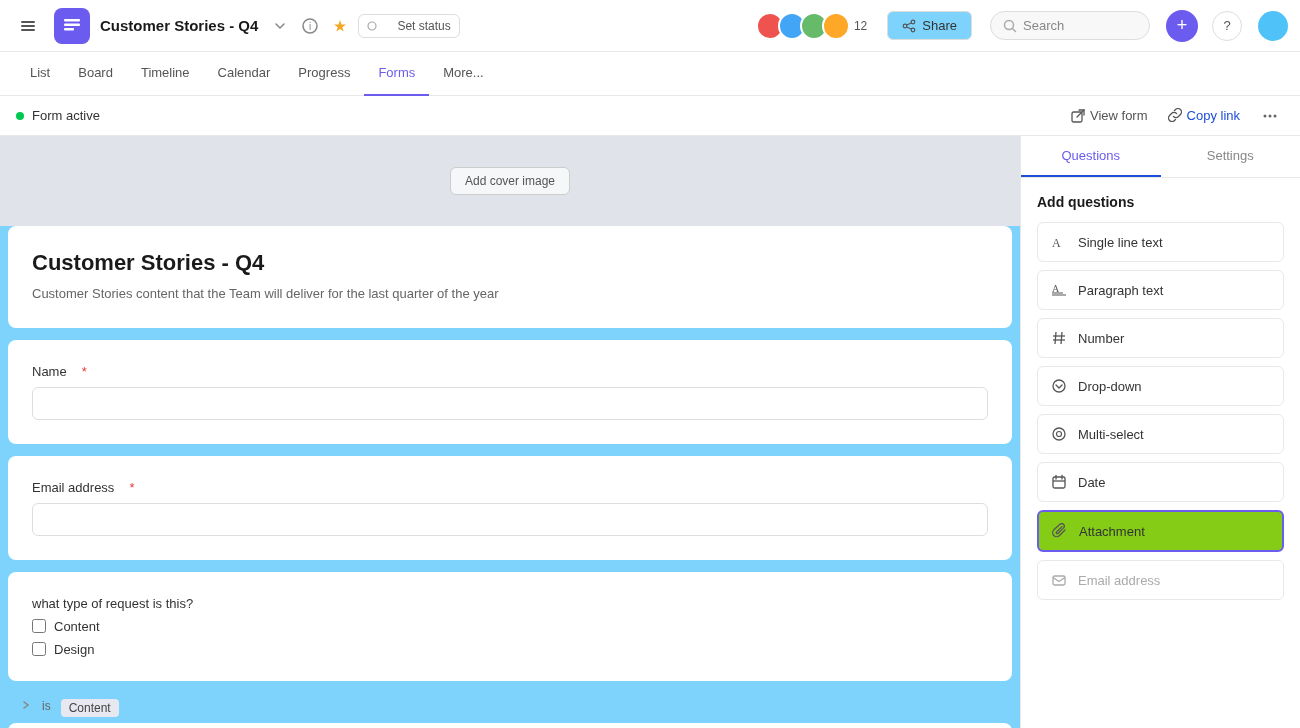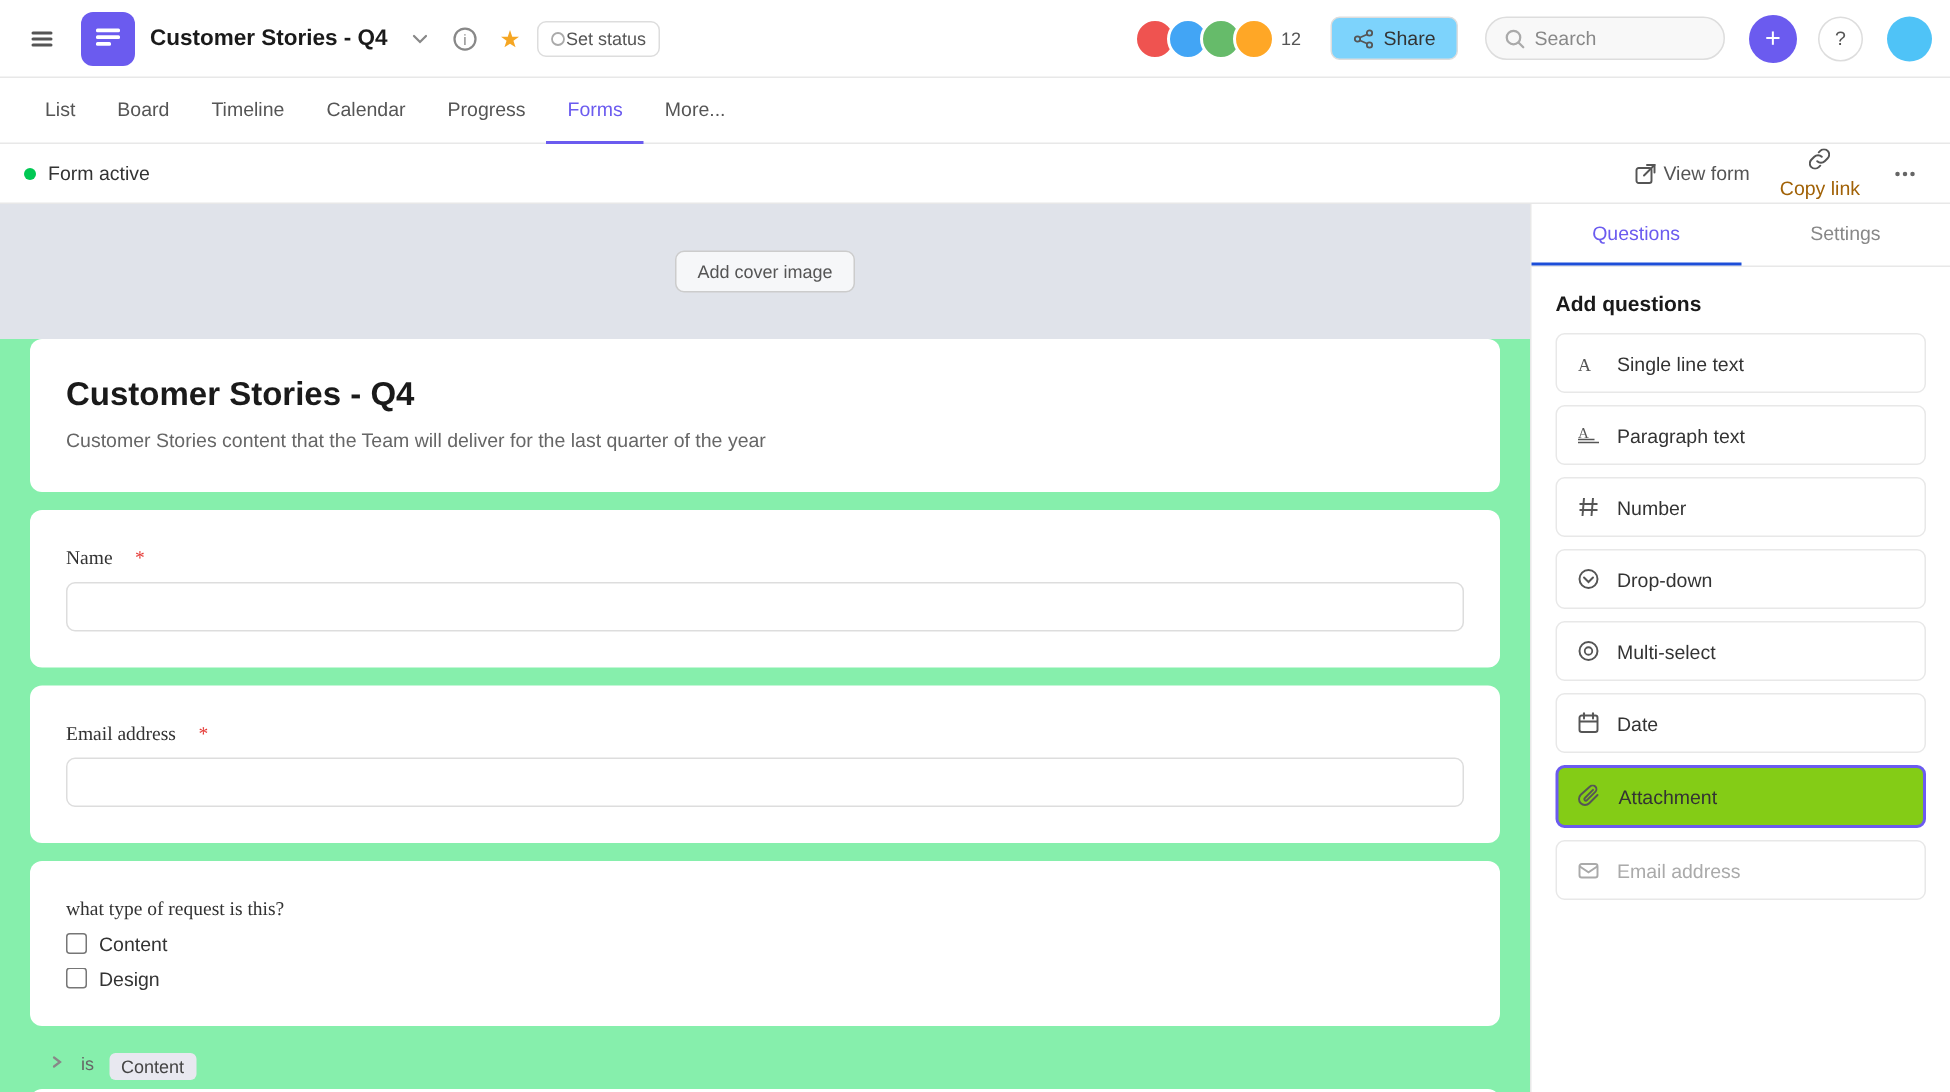--- a/index.html
+++ b/index.html
@@ -10,21 +10,21 @@
       display: flex; align-items: center; height: 52px; background: #fff;
       border-bottom: 1px solid #e8e8e8; padding: 0 12px; gap: 10px;
     }
     .hamburger-btn { width: 32px; height: 32px; display: flex; align-items: center; justify-content: center; cursor: pointer; color: #555; flex-shrink: 0; }
     .app-icon { width: 36px; height: 36px; background: #6b5bef; border-radius: 8px; display: flex; align-items: center; justify-content: center; flex-shrink: 0; }
     .app-icon svg { color: white; }
     .project-title { font-size: 15px; font-weight: 600; color: #1a1a1a; }
     .nav-icons { display: flex; align-items: center; gap: 6px; }
     .nav-icon-btn { width: 24px; height: 24px; display: flex; align-items: center; justify-content: center; cursor: pointer; color: #888; }
     .star-icon { color: #f5a623; }
-    .status-btn { display: flex; align-items: center; gap: 0; padding: 4px 8px; border: 1px solid #ddd; border-radius: 6px; cursor: pointer; font-size: 12px; color: #555; }
+    .status-btn { display: flex; align-items: center; gap: 20px; padding: 4px 8px; border: 1px solid #ddd; border-radius: 6px; cursor: pointer; font-size: 12px; color: #555; }
     .nav-spacer { flex: 1; }
     .avatars { display: flex; align-items: center; }
     .avatar { width: 28px; height: 28px; border-radius: 50%; border: 2px solid #fff; margin-left: -6px; overflow: hidden; }
     .avatar:first-child { margin-left: 0; }
     .avatar-count { font-size: 12px; color: #555; margin-left: 4px; }
     .share-btn { display: flex; align-items: center; gap: 6px; padding: 6px 14px; border: 1px solid #ddd; border-radius: 6px; cursor: pointer; font-size: 13px; color: #333; background: #7dd3fc; margin-left: 10px; }
     .search-bar { display: flex; align-items: center; gap: 6px; padding: 6px 12px; border: 1px solid #ddd; border-radius: 20px; background: #f8f8f8; min-width: 160px; cursor: text; margin-left: 8px; }
     .search-bar span { font-size: 13px; color: #888; }
     .plus-btn { width: 32px; height: 32px; border-radius: 50%; background: #6b5bef; display: flex; align-items: center; justify-content: center; cursor: pointer; color: white; font-size: 18px; margin-left: 6px; }
     .help-btn { width: 30px; height: 30px; border-radius: 50%; border: 1px solid #ddd; display: flex; align-items: center; justify-content: center; cursor: pointer; font-size: 13px; color: #555; margin-left: 4px; }
@@ -40,46 +40,46 @@
 
     
     .status-bar {
       display: flex; align-items: center; height: 40px; background: #fff;
       border-bottom: 1px solid #e8e8e8; padding: 0 16px; gap: 8px;
     }
     .status-dot { width: 8px; height: 8px; border-radius: 50%; background: #00c853; }
     .status-text { font-size: 13px; color: #333; }
     .status-spacer { flex: 1; }
     .view-form-btn { display: flex; align-items: center; gap: 5px; font-size: 13px; color: #555; cursor: pointer; }
-    .copy-link-btn { display: flex; align-items: center; gap: 5px; font-size: 13px; color: #a16207; cursor: pointer; margin-left: 12px; flex-direction: column; }
+    .copy-link-btn { display: flex; gap: 5px; font-size: 13px; color: #1d4ed8; cursor: pointer; margin-left: 12px; }
     .more-btn { width: 28px; height: 28px; display: flex; align-items: center; justify-content: center; cursor: pointer; color: #555; margin-left: 8px; }
 
     
     .main-layout {
       display: flex; height: calc(728px - 52px - 44px - 40px);
     }
 
     
     .form-area {
-      flex: 1; overflow-y: auto; background: #86efac; padding: 0 20px 20px;
+      flex: 1; overflow-y: auto; background: #7dd3fc; padding: 0 8px 20px;
     }
     .cover-area {
       background: #e0e3ea; height: 90px; margin: 0 -20px 0; display: flex; align-items: center; justify-content: center;
     }
     .add-cover-btn {
       padding: 6px 14px; background: rgba(255,255,255,0.7); border: 1px solid #ccc;
       border-radius: 6px; font-size: 12px; color: #555; cursor: pointer;
     }
     .form-card {
       background: #fff; border-radius: 8px; padding: 24px; margin-bottom: 12px;
     }
     .form-card:first-of-type { margin-top: 0; }
     .form-title { font-size: 22px; font-weight: 600; color: #1a1a1a; margin-bottom: 8px; }
     .form-description { font-size: 13px; color: #666; line-height: 1.5; }
-    .field-label { font-size: 13px; color: #333; margin-bottom: 8px; display: flex; align-items: center; gap: 15px; font-family: Liberation Serif, serif; }
+    .field-label { font-size: 13px; color: #333; margin-bottom: 8px; display: flex; align-items: center; gap: 15px; }
     .required-star { color: #e53935; }
     .text-input { width: 100%; padding: 8px 10px; border: 1px solid #ddd; border-radius: 6px; font-size: 13px; color: #333; background: #fff; outline: none; }
     .checkbox-group { display: flex; flex-direction: column; gap: 8px; margin-top: 8px; }
     .checkbox-item { display: flex; align-items: center; gap: 8px; font-size: 13px; color: #333; }
     .checkbox-item input { width: 14px; height: 14px; }
 
     
     .conditional-bar {
       display: flex; align-items: flex-start; gap: 10px; padding: 6px 12px; font-size: 12px; color: #666;
       background: transparent;

